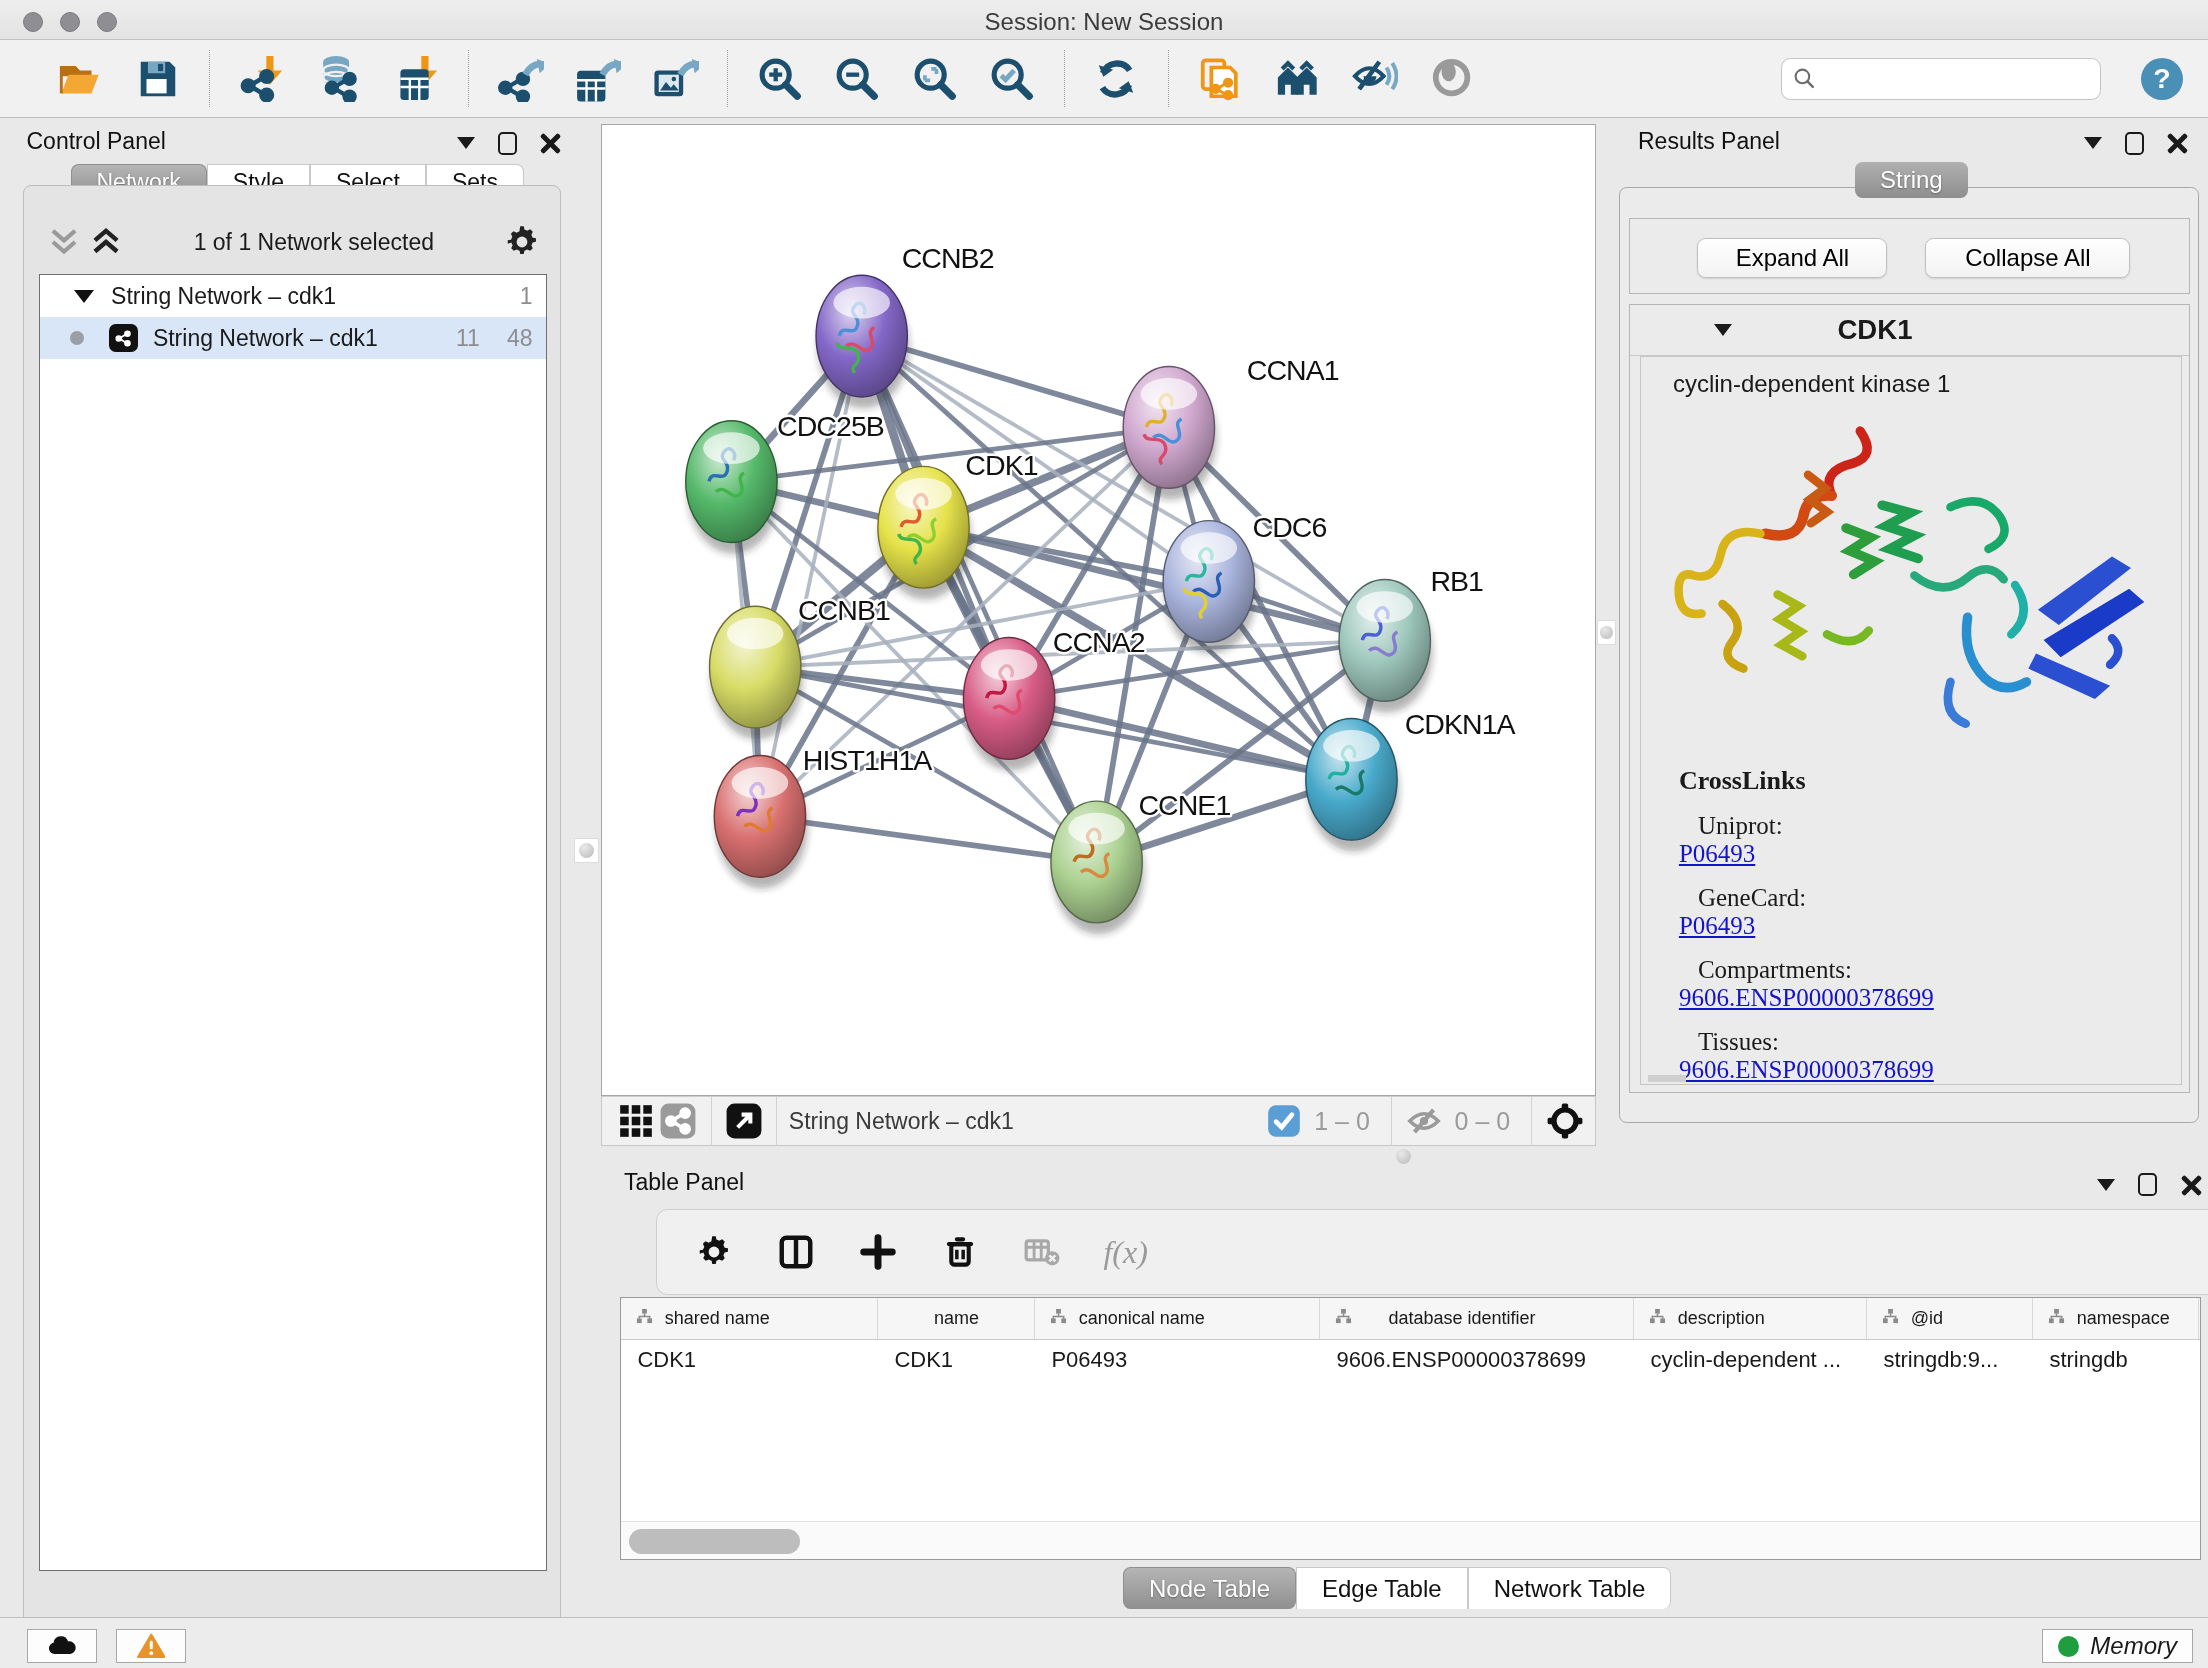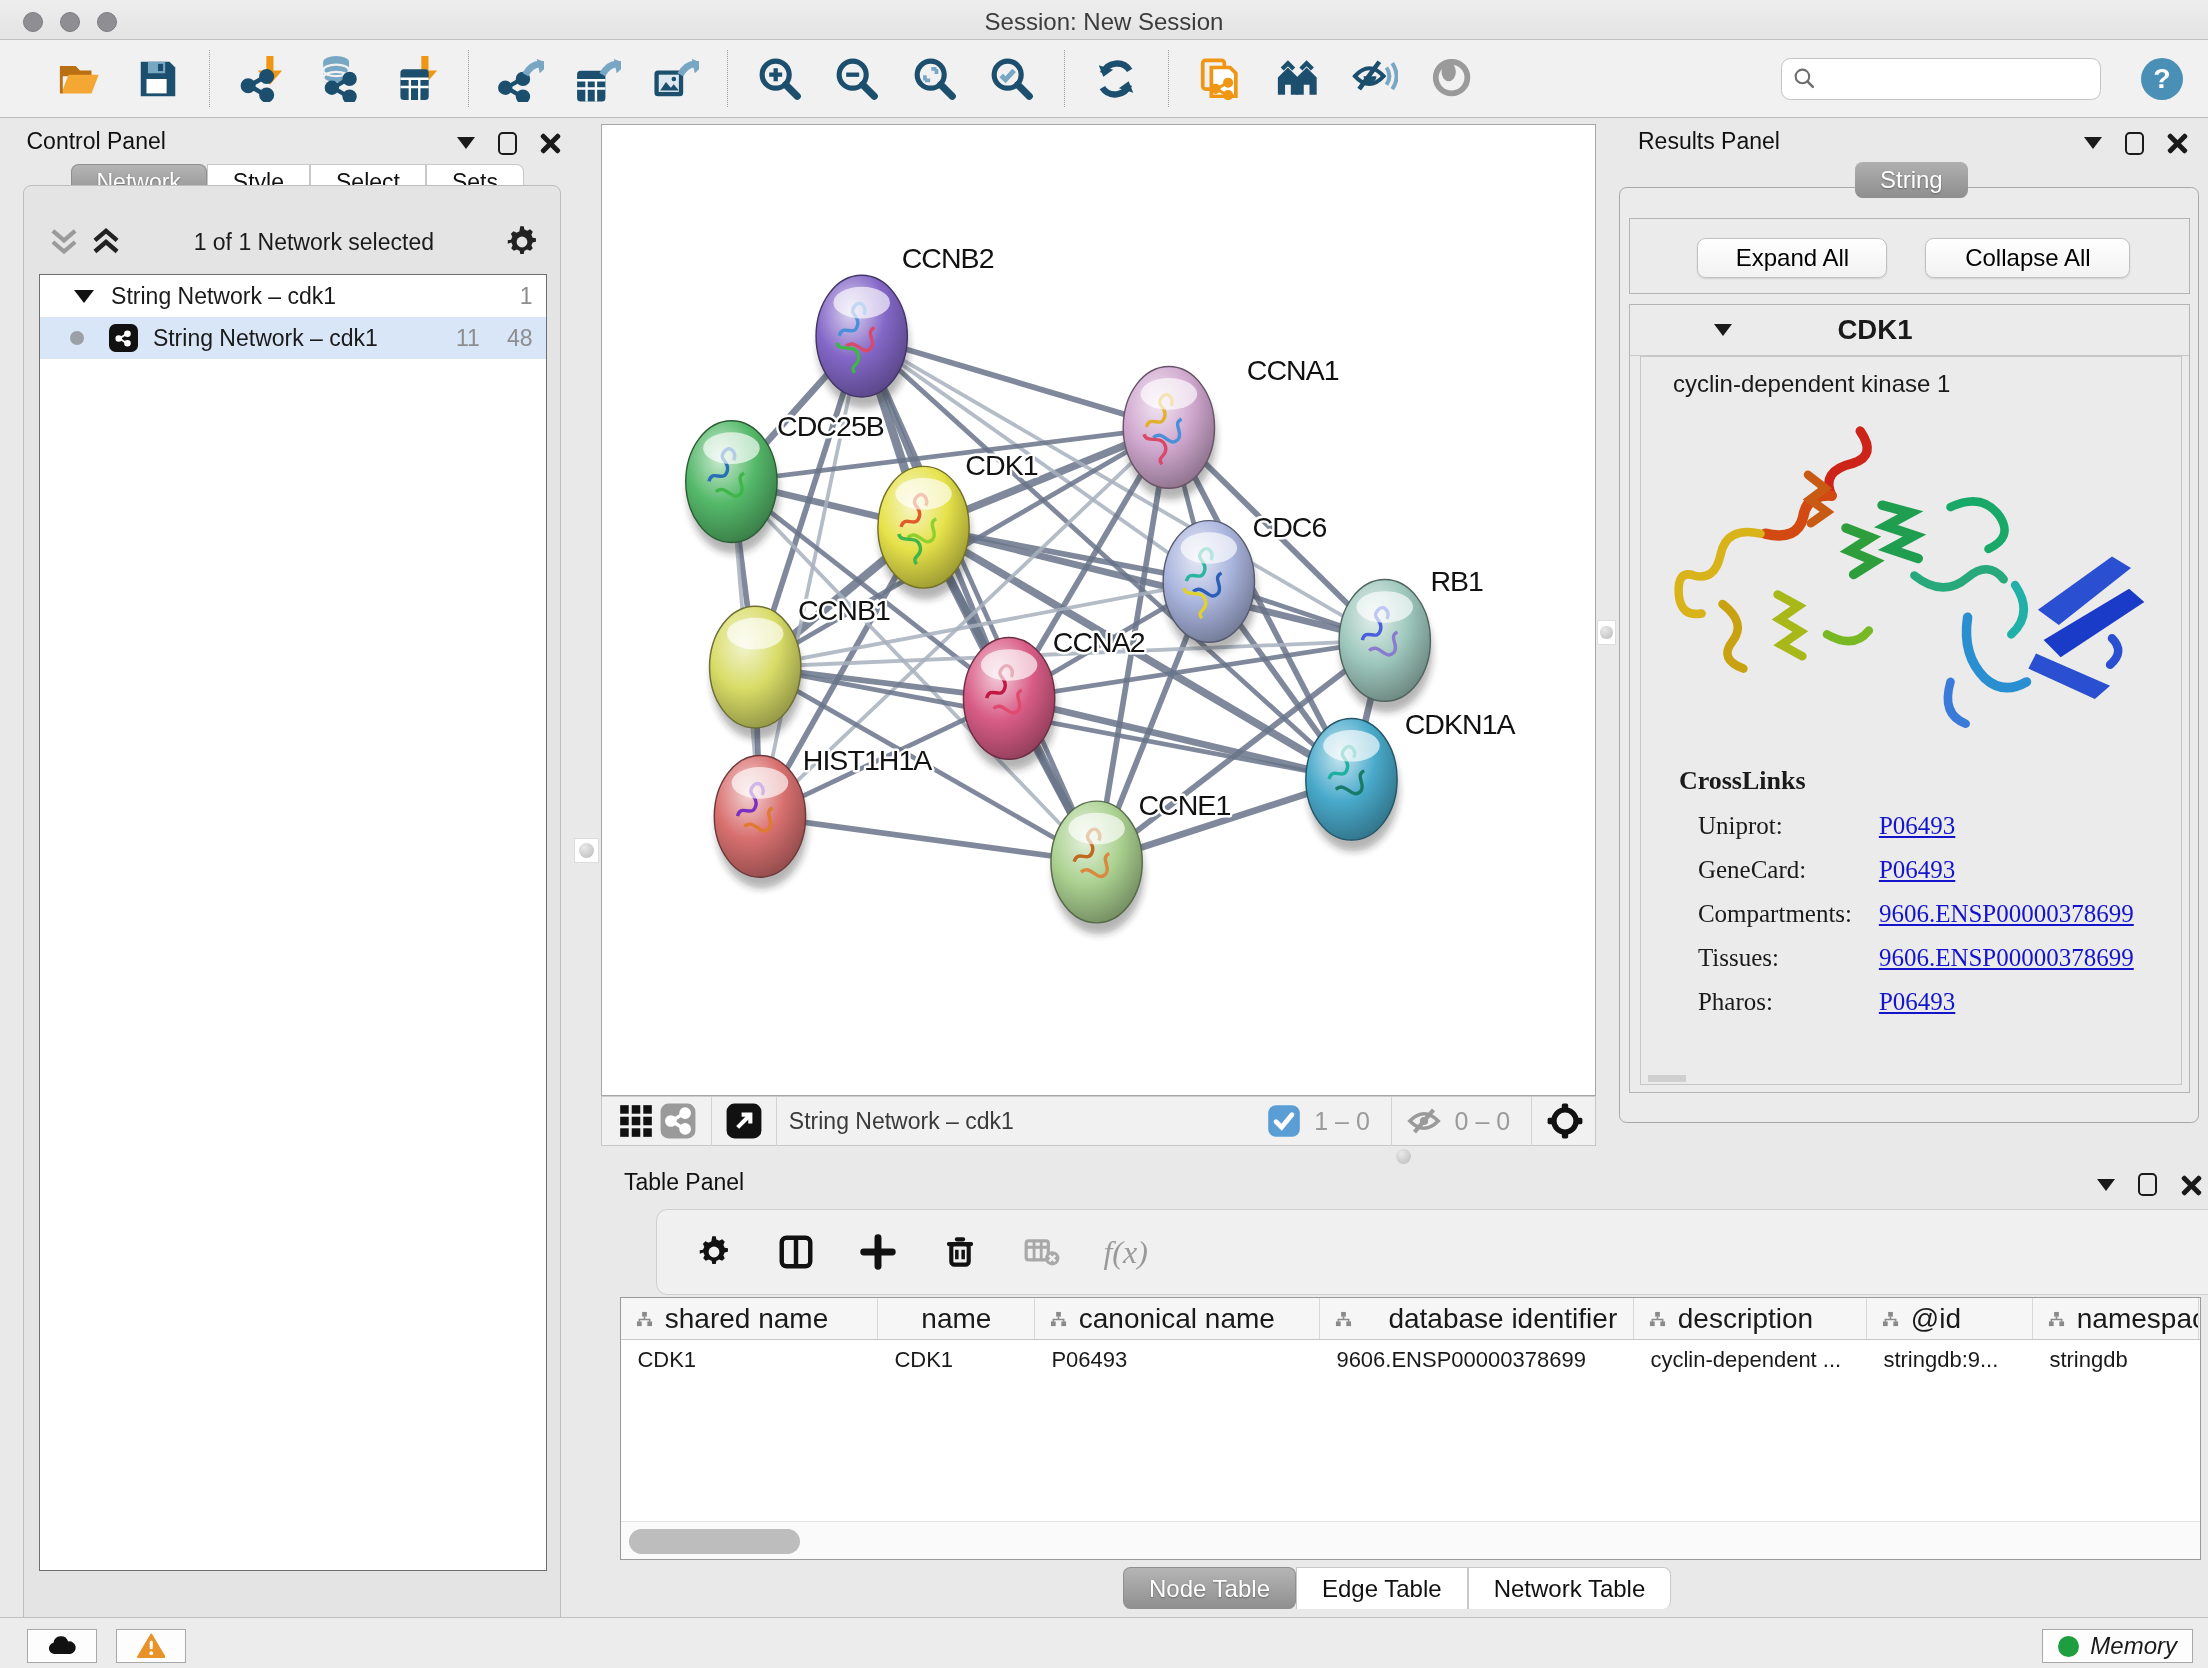--- a/index.html
+++ b/index.html
@@ -101,37 +101,37 @@
     align-items:center; border-bottom:1px solid #c9c9c9; }
   #rp-gene-head .p-arrow { margin-left:84px; }
   #rp-gene-name { font-size:27.6px; font-weight:bold; margin-left:105px; }
   #rp-inner { position:absolute; left:9.5px; top:51px; width:542px; height:729px;
     border:1px solid #c6c6c6; background:#ebebeb; overflow:hidden; }
   #rp-desc { position:absolute; left:32px; top:13.3px; font-size:24px; }
   #structure-svg { position:absolute; left:24px; top:57px; }
   #crosslinks { position:absolute; left:38px; top:409px; width:495px;
     font-family:"Liberation Serif", serif; }
   #crosslinks-heading { font-size:26px; font-weight:bold; }
-  .cl-row { display:flex; margin-top:16px; font-size:25px; }
+  .cl-row { display:flex; margin-top:16px; font-size:25px;flex-direction:column; }
   .cl-label { width:181px; margin-left:19px; }
   .cl-value { color:#1414cc; text-decoration:underline; }
   #rp-hscroll { position:absolute; left:7.6px; bottom:1.9px; width:38px; height:7.6px; background:#cfcfcf; }
 
   
   #table-panel { left:609px; top:1148px; width:1600px; height:469px; }
   #tp-toolbar { position:absolute; left:11.4px; top:61px; width:1581px; height:86px;
     background:#f0f0f0; border:1px solid #cfcfcf; border-radius:11.4px; display:flex;
     align-items:center; gap:40px; padding-left:36px;margin-left:36px; }
   .tp-btn { width:42px; height:42px; display:flex; align-items:center; justify-content:center; }
   .tp-btn svg { width:38px; height:38px; }
   #fx-label { font-family:"Liberation Serif", serif; font-style:italic; font-size:32px; color:#9a9a9a; }
   #tp-table { position:absolute; left:11.4px; top:149px; width:1581px; height:263px; background:#fff;
     border:1.9px solid #9a9a9a; overflow:hidden; }
   #tp-header { display:flex; height:42px; background:#f6f6f6; border-bottom:1px solid #c9c9c9; }
-  .th { display:flex; align-items:center; font-size:28px; border-right:1px solid #d8d8d8;
+  .th { display:flex; align-items:center; font-size:18px; border-right:1px solid #d8d8d8;
     padding-left:15px; gap:11.4px; overflow:hidden; white-space:nowrap; flex:none; }
   #tp-row { display:flex; height:40px; align-items:center; }
   .td { font-size:22px; padding-left:16px; overflow:hidden; white-space:nowrap; flex:none; }
   #tp-hscroll-track { position:absolute; left:0px; bottom:0px; width:100%; height:38px;
     background:#fafafa; border-top:1px solid #e2e2e2; }
   #tp-hscroll-thumb { position:absolute; left:7.6px; top:6.7px; width:171px; height:25px;
     background:#bdbdbd; border-radius:12.4px; }
   #tp-tabs { position:absolute; left:514px; top:419px; }
   #tp-tabs .tab { height:42px; font-size:24px; }
 

